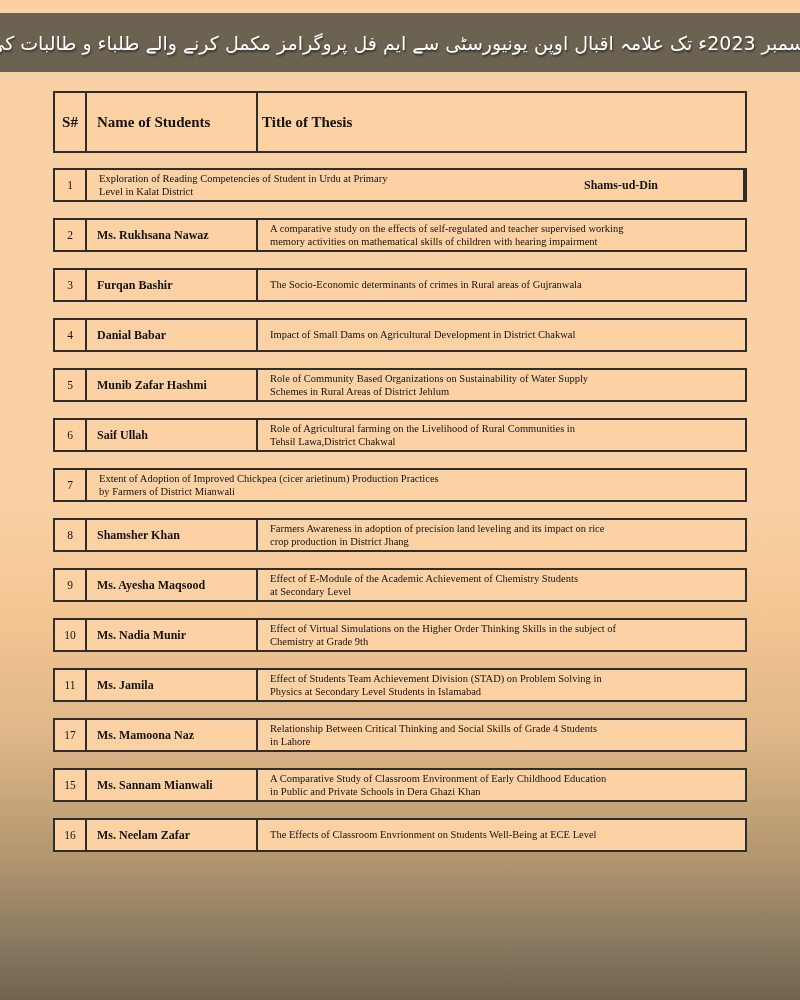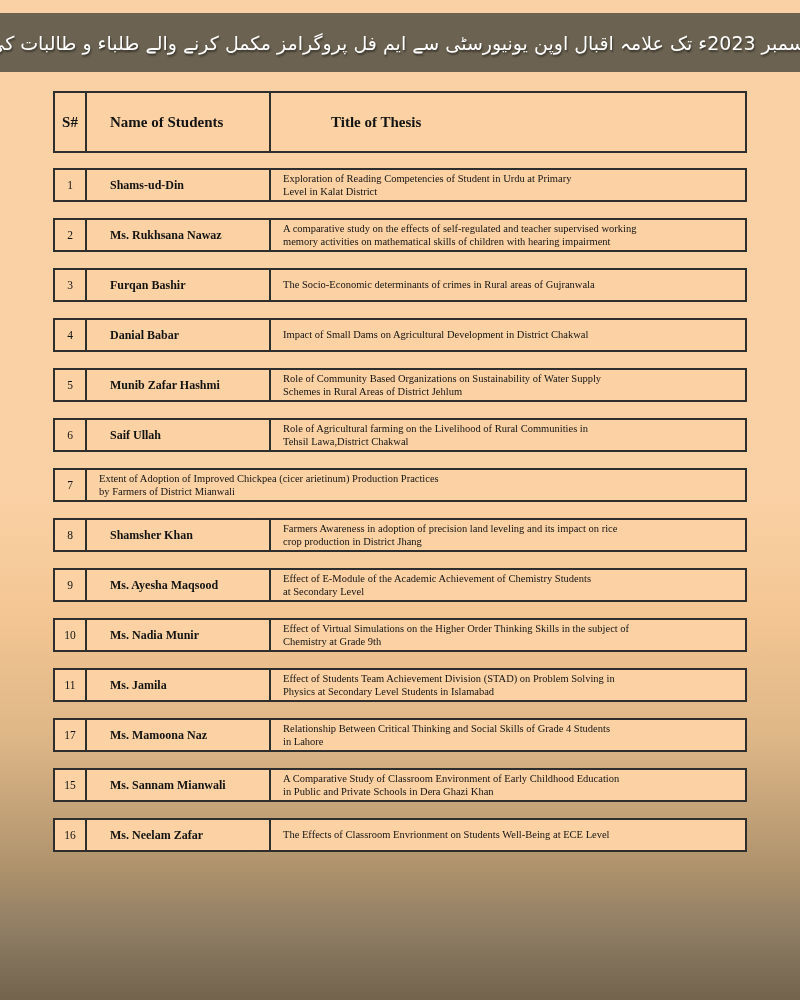--- a/index.html
+++ b/index.html
@@ -51,53 +51,53 @@
     color:#131313;
   }
   .cell.sn{
     width:32px;justify-content:center;
     border-right:2px solid var(--border);
     font-size:11.5px;
   }
   .cell.name{
     width:171px;padding-left:10px;
     border-right:2px solid var(--border);
-    font-weight:bold;font-size:12px;margin-left:13px;
+    font-weight:bold;font-size:12px;
   }
   .cell.title{
     flex:1;padding-left:12px;padding-right:6px;
     font-size:10.5px;line-height:1.25;
     white-space:pre-line;
   }
   .thead .cell{font-weight:bold;}
   .thead .cell.sn{font-size:15px;}
   .thead .cell.name{font-size:15px;}
-  .thead .cell.title{font-size:15px;white-space:normal;padding-left:17px;margin-left:43px;}
+  .thead .cell.title{font-size:15px;white-space:normal;padding-left:4px;}
 </style>
 </head>
 <body style="--page-top: #fad1a4; --page-bottom: #73624c; --banner-bg: #6b6251; --banner-fg: #ffffff; --cell-bg: #fcd2a4; --border: #2e2e2e;">
 
 <div class="page">
 
   <div class="banner">
     <span class="banner-text">اکتوبر تا دسمبر 2023ء تک علامہ اقبال اوپن یونیورسٹی سے ایم فل پروگرامز مکمل کرنے والے طلباء و طالبات کی فہرست</span>
   </div>
 
   <div class="thead">
     <div class="cell sn">S#</div>
     <div class="cell name">Name of Students</div>
     <div class="cell title">Title of Thesis</div>
   </div>
 
   <div class="rows">
   <div class="row">
     <div class="cell sn">1</div>
-    <div class="cell name">Shams-ud-Din</div>
     <div class="cell title">Exploration of Reading Competencies of Student in Urdu at Primary
 Level in Kalat District</div>
+    <div class="cell name">Shams-ud-Din</div>
   </div>
 
   <div class="row">
     <div class="cell sn">2</div>
     <div class="cell name">Ms. Rukhsana Nawaz</div>
     <div class="cell title">A comparative study on the effects of self-regulated and teacher supervised working
 memory activities on mathematical skills of children with hearing impairment</div>
   </div>
 
   <div class="row">

